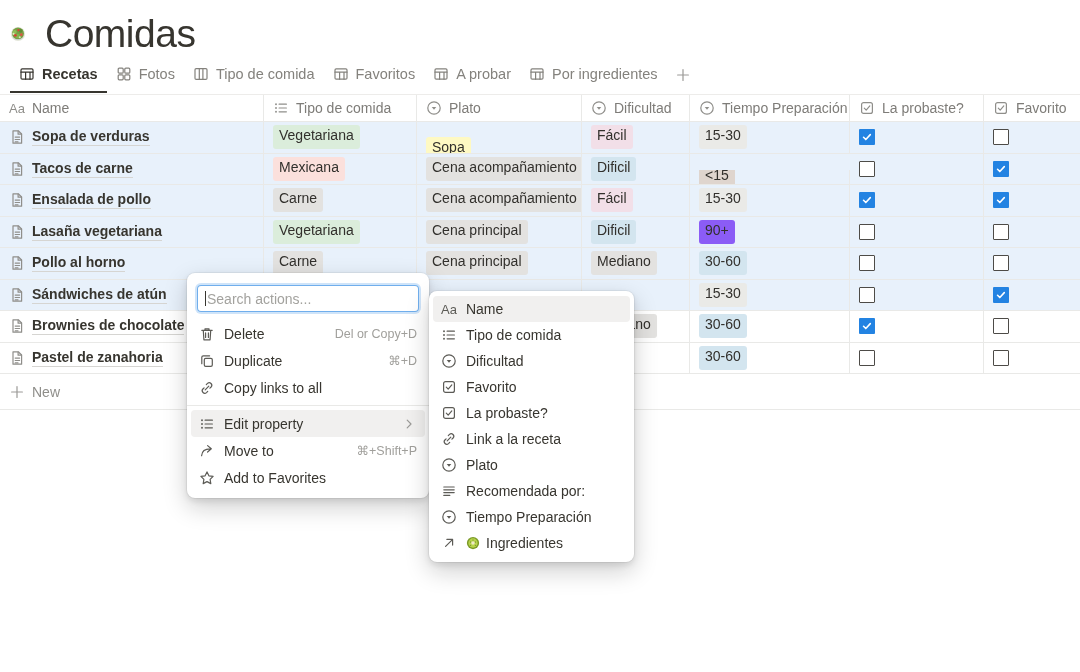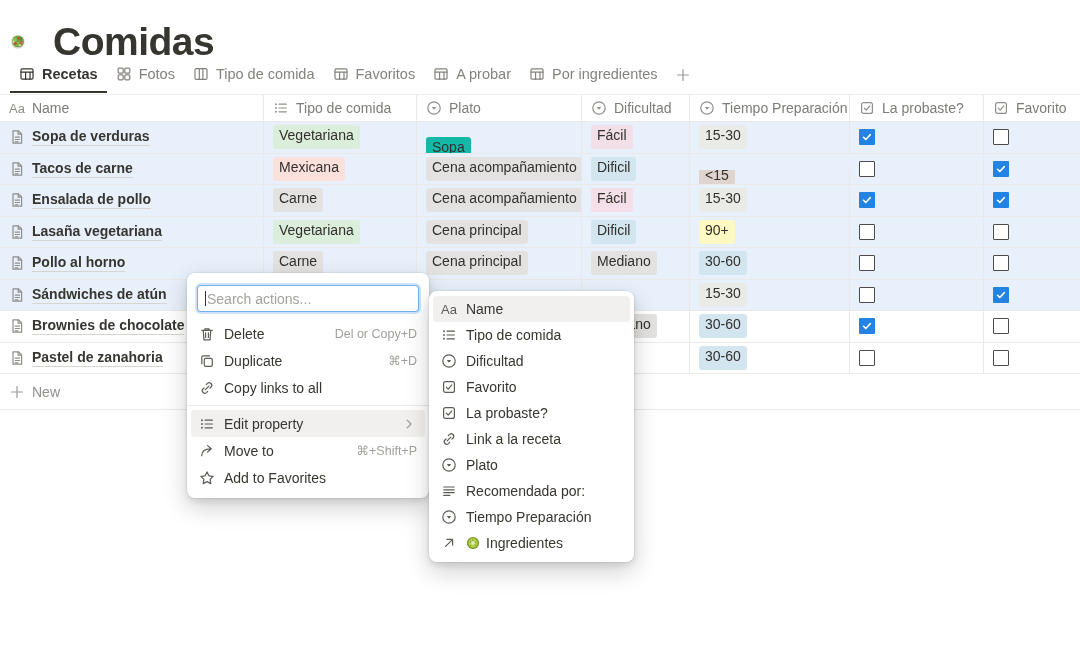--- a/index.html
+++ b/index.html
@@ -1,21 +1,21 @@
 <!DOCTYPE html>
 <html><head>
 <meta charset="utf-8">
 <style>
   html,body{margin:0;padding:0;background:#fff;}
   .page{position:relative;width:1080px;height:672px;background:#fff;overflow:hidden;
         font-family:"Liberation Sans",sans-serif;color:#37352F;}
   
   .title-row{position:absolute;left:10px;top:4px;display:flex;align-items:center;gap:11px;}
   .page-emoji svg{width:33px;height:33px;display:block;}
-  h1.title{font-size:39px;font-weight:700;margin:16px;letter-spacing:-.5px;color:#37352F;}
+  h1.title{font-size:39px;font-weight:400;margin:8px;letter-spacing:-.5px;color:#37352F;}
   
   .tabs{position:absolute;left:10px;top:56px;height:37px;display:flex;align-items:stretch;}
   .tab{display:flex;align-items:center;gap:7px;padding:0 9px;font-size:14.5px;color:#84827D;
        border-bottom:2.5px solid transparent;box-sizing:border-box;cursor:pointer;}
   .tab .ic{color:#84827D;}
   .tab.active{color:#37352F;font-weight:700;border-bottom-color:#37352F;}
   .tab.active .ic{color:#37352F;}
   .add-view{display:flex;align-items:center;padding:0 8px;color:#9B9A97;}
   
   .thead{position:absolute;left:0;top:94px;width:1080px;height:28px;display:flex;
@@ -233,21 +233,21 @@
               <path d="M4 1.8h5.3l3.3 3.2v9.2H4z" stroke="currentColor" stroke-width="1.2" stroke-linecap="round" stroke-linejoin="round" fill="none"></path>
               <path d="M9.1 2v3.2h3.4M6.2 8.1h4.4M6.2 10.5h4.4M6.2 12.9h2.8" stroke="currentColor" stroke-width="1.2" stroke-linecap="round" stroke-linejoin="round" fill="none"></path>
             </svg>
           </span>
           <span class="nm">Sopa de verduras</span>
         </div>
         <div class="td" style="width: 153px;">
           <span class="tag" style="background: rgb(219, 237, 219);">Vegetariana</span>
         </div>
         <div class="td" style="width: 165px;">
-          <span class="tag" style="background: #14b8a6; margin-top: 24px;">Sopa</span>
+          <span class="tag" style="background: #fef9c3; margin-top: 24px;">Sopa</span>
         </div>
         <div class="td" style="width: 108px;">
           <span class="tag" style="background: rgb(242, 223, 232);">Fácil</span>
         </div>
         <div class="td" style="width: 160px;">
           <span class="tag" style="background: rgb(234, 234, 231);">15-30</span>
         </div>
         <div class="td" style="width: 134px;">
           <div class="cb checked">
             <span>
@@ -350,21 +350,21 @@
         <div class="td" style="width: 153px;">
           <span class="tag" style="background: rgb(219, 237, 219);">Vegetariana</span>
         </div>
         <div class="td" style="width: 165px;">
           <span class="tag" style="background: rgb(227, 226, 224);">Cena principal</span>
         </div>
         <div class="td" style="width: 108px;">
           <span class="tag" style="background: rgb(211, 229, 239);">Dificil</span>
         </div>
         <div class="td" style="width: 160px;">
-          <span class="tag" style="background: #fef9c3;">90+</span>
+          <span class="tag" style="background: #8b5cf6;">90+</span>
         </div>
         <div class="td" style="width: 134px;">
           <div class="cb"></div>
         </div>
         <div class="td" style="width: 96px;">
           <div class="cb"></div>
         </div>
       </div>
       <div class="tr selected">
         <div class="td td-name" style="width: 264px;">

